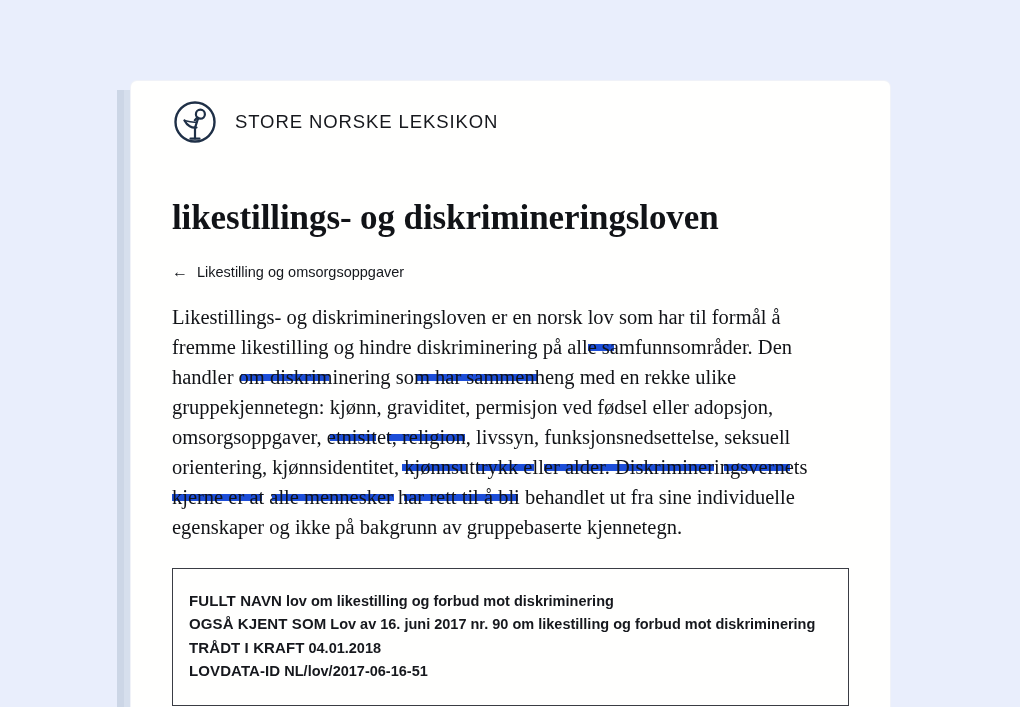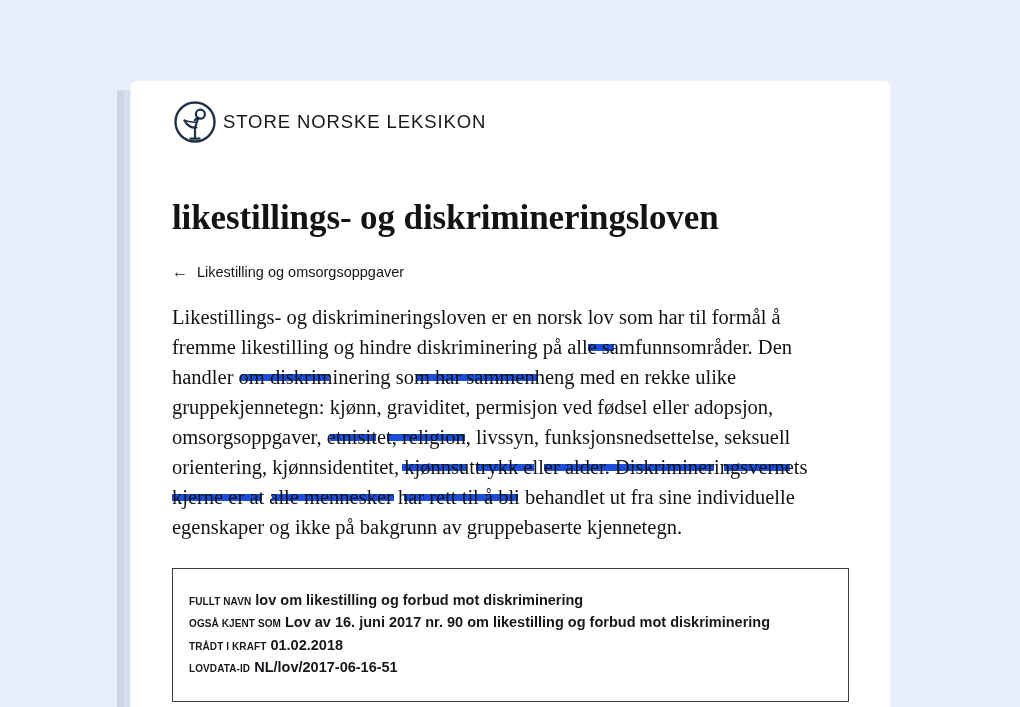--- a/index.html
+++ b/index.html
@@ -54,21 +54,21 @@
   }
 
   .paper-inner {
     padding: 0 41px;
   }
 
   
   .site-header {
     display: flex;
     align-items: center;
-    gap: 6px;
+    gap: 18px;
     padding-top: 19px;
     padding-left: 1px;
   }
 
   .logo-mark {
     width: 44px;
     height: 44px;
     flex: 0 0 44px;
     display: block;
   }
@@ -141,21 +141,21 @@
     font-family: "Liberation Sans", sans-serif;
     font-size: 14.5px;
     color: #16181d;
     line-height: 1.55;
     padding: 0 16px;
     white-space: nowrap;
   }
   .fact-label {
     font-weight: 700;
     letter-spacing: 0.1px;
-    font-size: 10px;
+    font-size: 15px;
     text-transform: uppercase;
   }
   .fact-value {
     font-weight: 700;
   }
 </style>
 </head>
 <body>
 
 <div id="page-root">
@@ -190,21 +190,21 @@
           <span class="arrow">←</span>
           <span>Likestilling og omsorgsoppgaver</span>
         </a>
 
         <p class="body-text" id="lead-paragraph"><span>Likestillings- og diskrimineringsloven er en norsk </span><a class="inline-link" href="#">lov</a><span> som har til formål å fremme </span><a class="inline-link" href="#">likestilling</a><span> og hindre </span><a class="inline-link" href="#">diskriminering</a><span> på alle samfunnsområder. Den handler om diskriminering som har sammenheng med en rekke ulike gruppekjennetegn: </span><a class="inline-link" href="#">kjønn</a><span>, </span><a class="inline-link" href="#">graviditet</a><span>, permisjon ved fødsel eller adopsjon, omsorgsoppgaver, etnisitet, </span><a class="inline-link" href="#">religion</a><span>, </span><a class="inline-link" href="#">livssyn</a><span>, </span><a class="inline-link" href="#">funksjonsnedsettelse</a><span>, </span><a class="inline-link" href="#">seksuell orientering</a><span>, </span><a class="inline-link" href="#">kjønnsidentitet</a><span>, </span><a class="inline-link" href="#">kjønnsuttrykk</a><span> eller alder. Diskrimineringsvernets kjerne er at alle mennesker har rett til å bli behandlet ut fra sine individuelle egenskaper og ikke på bakgrunn av gruppebaserte kjennetegn.</span></p>
 
         <div class="factbox">
           <div id="factbox-rows">
               <div class="fact-row"><span class="fact-label">FULLT NAVN</span><span class="fact-value"> lov om likestilling og forbud mot diskriminering</span></div>
               <div class="fact-row"><span class="fact-label">OGSÅ KJENT SOM</span><span class="fact-value"> Lov av 16. juni 2017 nr. 90 om likestilling og forbud mot diskriminering</span></div>
-              <div class="fact-row"><span class="fact-label">TRÅDT I KRAFT</span><span class="fact-value"> 01.02.2018</span></div>
+              <div class="fact-row"><span class="fact-label">TRÅDT I KRAFT</span><span class="fact-value"> 04.01.2018</span></div>
               <div class="fact-row"><span class="fact-label">LOVDATA-ID</span><span class="fact-value"> NL/lov/2017-06-16-51</span></div>
             </div>
         </div>
 
         
 
       </div>
     </div>
   </div>
 </div>

